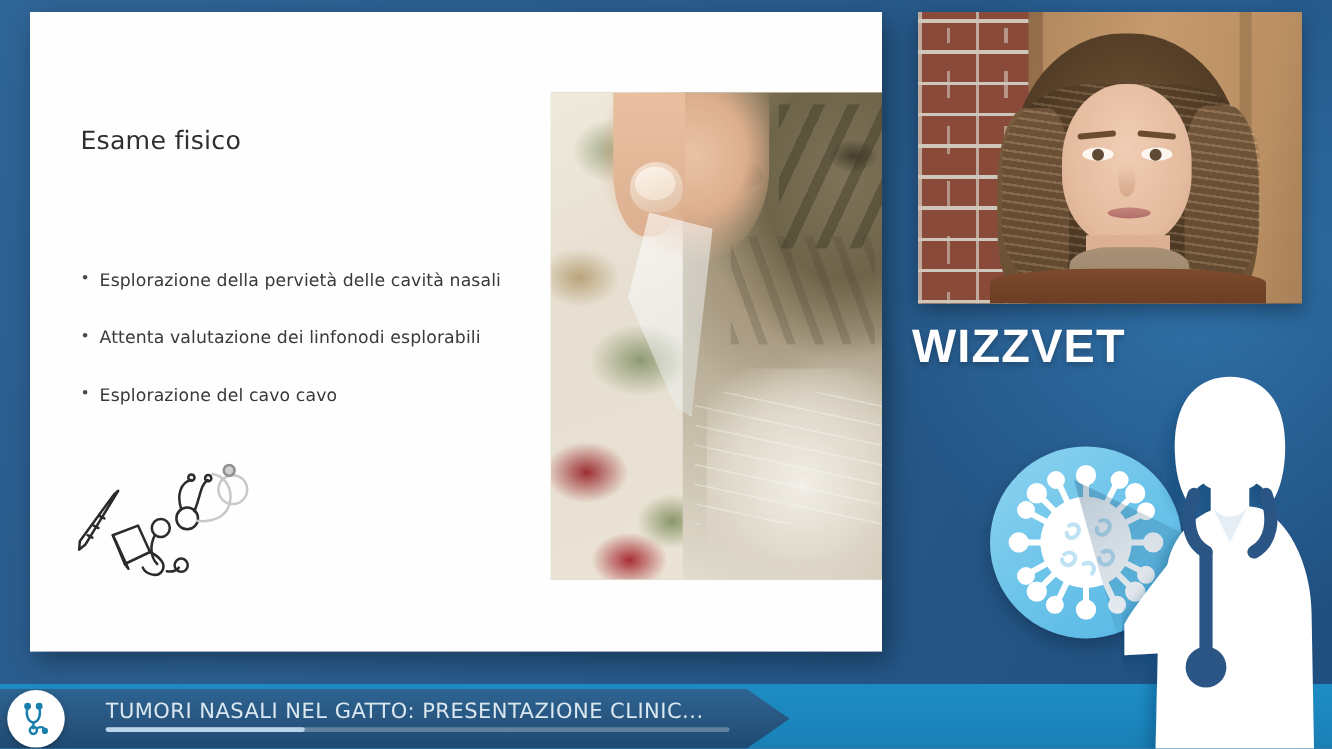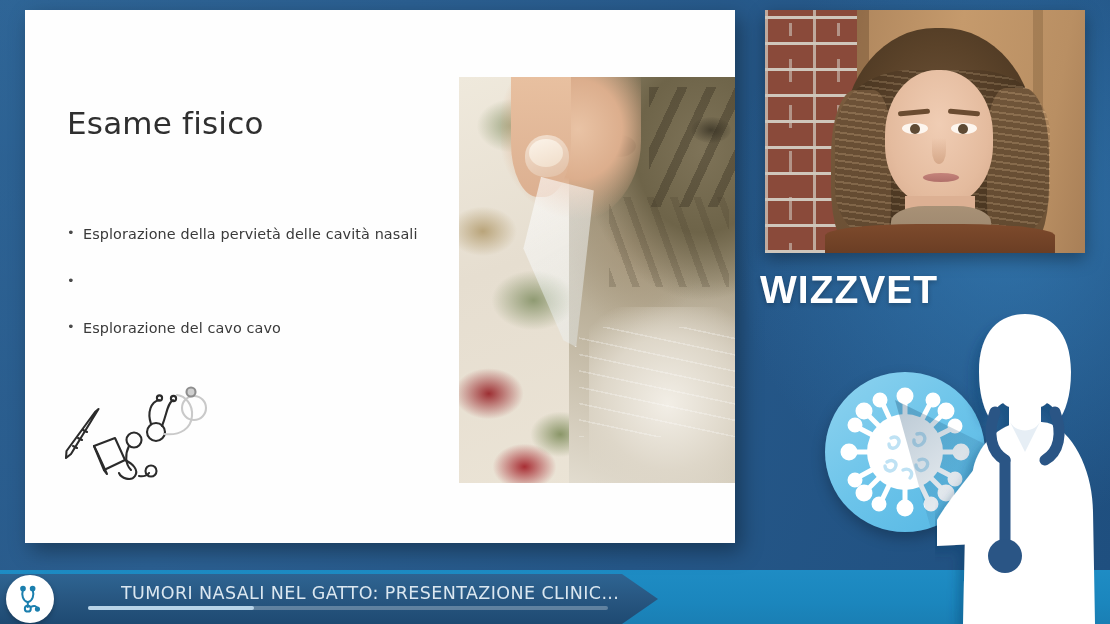--- a/index.html
+++ b/index.html
@@ -29,21 +29,21 @@
 
   
   .slide{
     position:absolute; left:25px; top:10px; width:710px; height:533px;
     background:#fefefe;
     box-shadow:6px 8px 20px rgba(0,0,0,.35);
     overflow:hidden;
   }
   .slide-title{
     position:absolute; left:42px; top:95px;
-    font-size:31px; color:#2f2f2f; font-weight:400;
+    font-size:21px; color:#2f2f2f; font-weight:400;
     letter-spacing:.2px;
     font-family:"DejaVu Sans", sans-serif;
   }
   .bullets{ position:absolute; left:42px; top:215px; width:360px; }
   .bullet{
     display:flex; align-items:flex-start;
     margin-bottom:30px;
     font-size:14.4px; color:#3a3a3a; letter-spacing:.1px;
     font-family:"DejaVu Sans", sans-serif;
   }
@@ -114,21 +114,20 @@
     border-radius:50%;
     background:#ffffff;
     display:flex; align-items:center; justify-content:center;
     box-shadow:0 2px 5px rgba(0,0,0,.25);
   }
   .bar-title{
     position:absolute; left:88px; top:583px; width:520px;
     font-size:17.5px; color:#dbe7f0; letter-spacing:.4px;
     white-space:nowrap; overflow:hidden;
     font-family:"DejaVu Sans", sans-serif;
-    margin-left:33px;
   }
   .progress-track{
     position:absolute; left:88px; top:606px; width:520px; height:4px;
     background:rgba(255,255,255,.28); border-radius:2px;
   }
   .progress-fill{
     position:absolute; left:0; top:0; height:4px; width:32%;
     background:#b9d4e8; border-radius:2px;
   }
 </style>
@@ -145,20 +144,21 @@
 
     <div class="slide-title">Esame fisico</div>
 
     <div class="bullets">
       <div class="bullet">
         <span class="dot">•</span>
         <span class="btxt">Esplorazione della pervietà delle cavità nasali</span>
       </div>
       <div class="bullet">
         <span class="dot">•</span>
+        <span class="btxt">Attenta valutazione dei linfonodi esplorabili</span>
       </div>
       <div class="bullet">
         <span class="dot">•</span>
         <span class="btxt">Esplorazione del cavo cavo</span>
       </div>
     </div>
 
     <svg class="instruments" viewBox="0 0 160 120">
       <g fill="none" stroke="#2b2b2b" stroke-width="2.1" stroke-linecap="round" stroke-linejoin="round">
 

